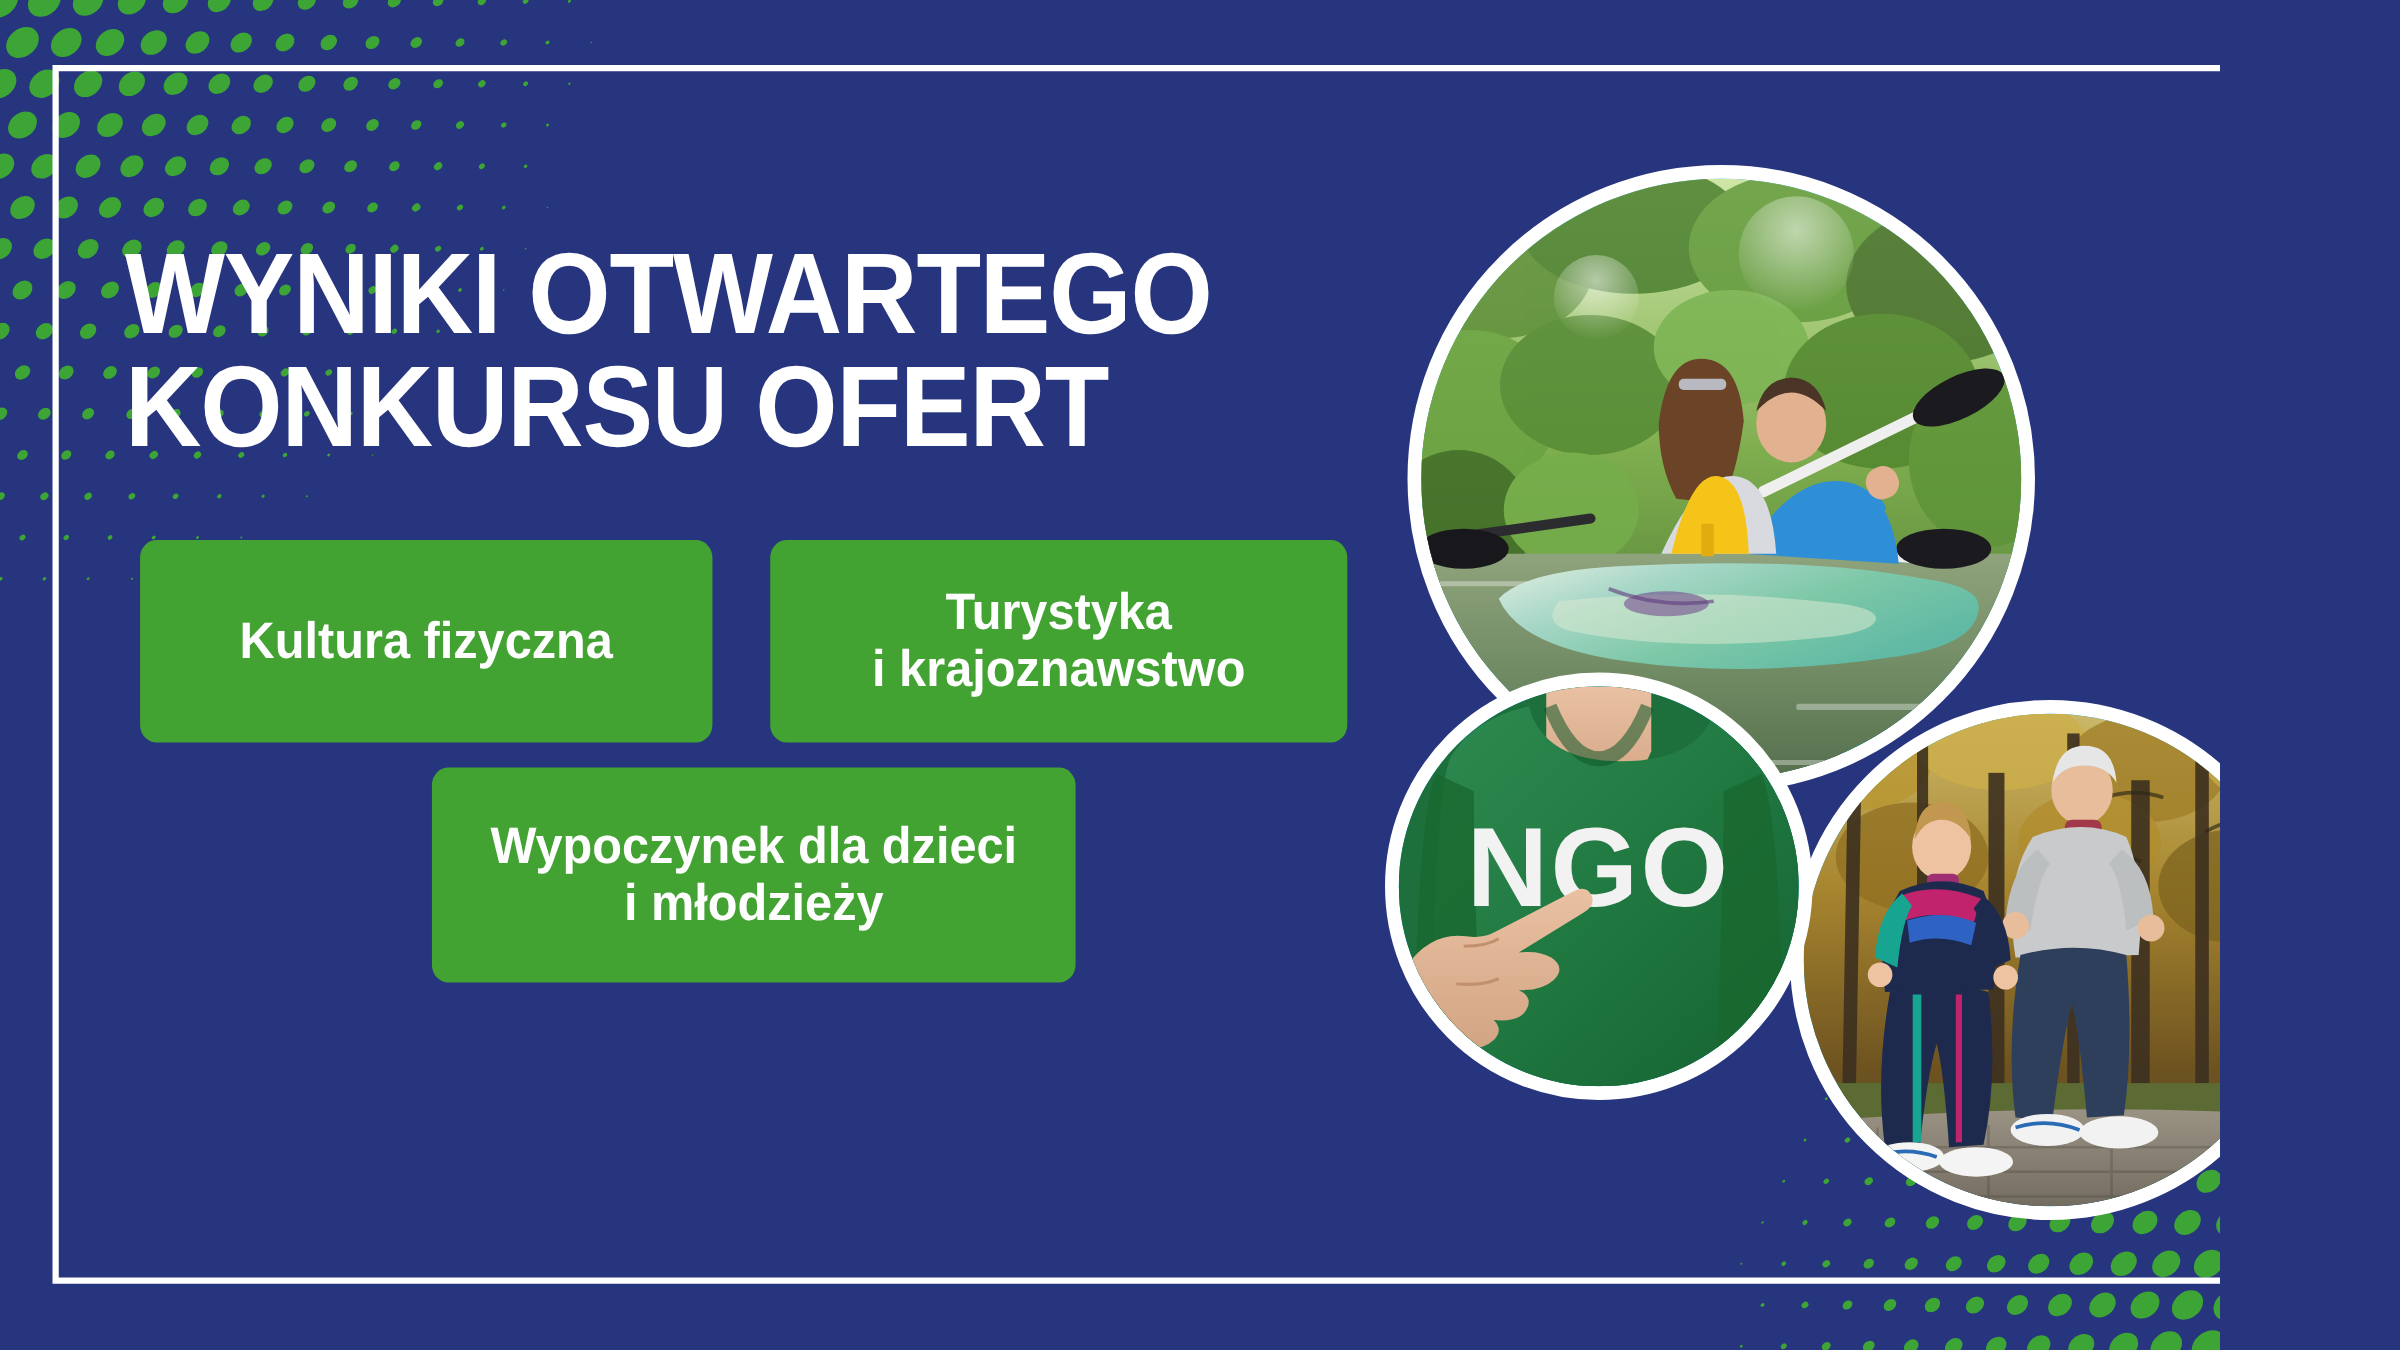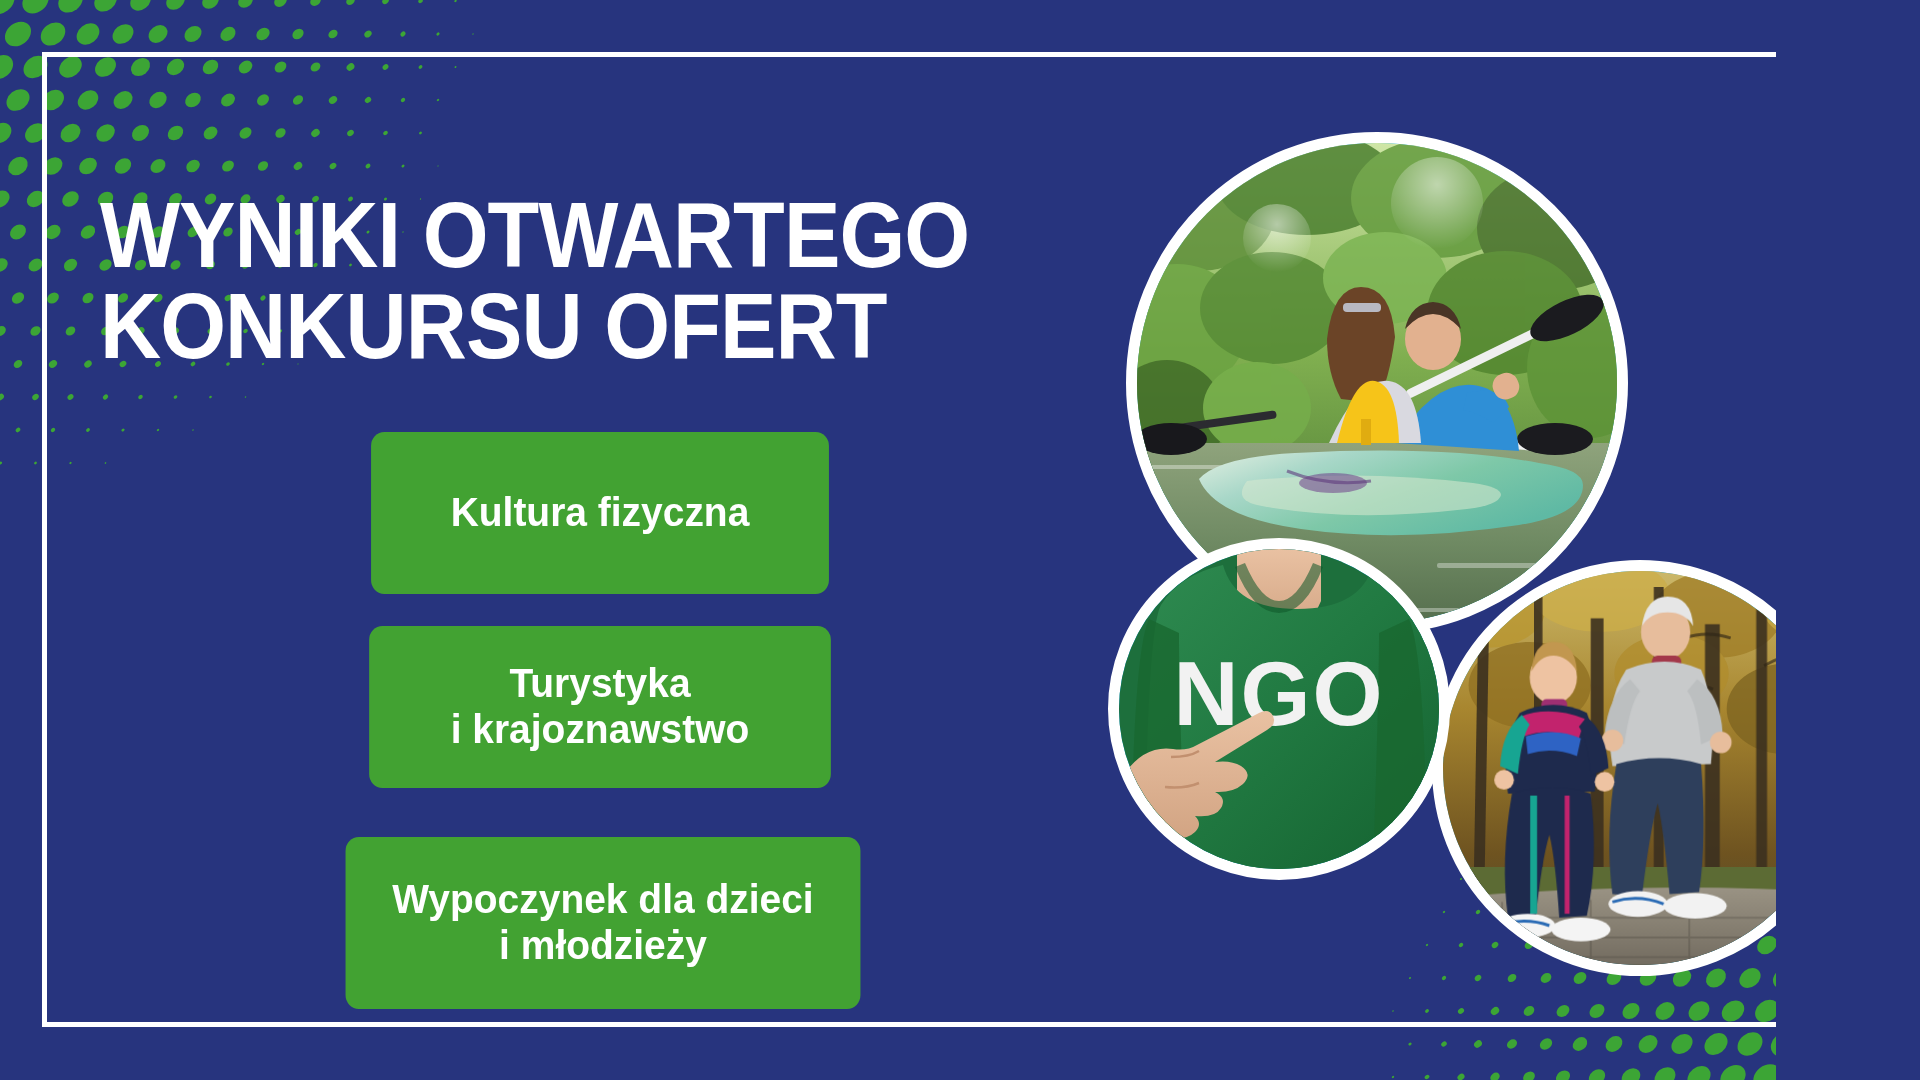--- a/index.html
+++ b/index.html
@@ -49,28 +49,27 @@
     letter-spacing:-1px;
     text-transform:uppercase;
     transform:scaleX(0.92);
     transform-origin:left center;
     white-space:pre-line;
   }
 
   
   #pill-row-1 {
     display:flex;
-    align-items:center;
-    gap:32px;
+    align-items:flex-end;
+    gap:22px;
     margin-top:60px;
-    flex-direction:column;
   }
   #pill-row-2 {
     display:flex;
-    margin-top:49px;
+    margin-top:20px;
     padding-left:232px;
   }
 
   .pill {
     background:#42A232;
     border-radius:14px;
     color:#ffffff;
     font-family:"Liberation Sans Narrow","Liberation Sans", sans-serif;
     font-weight:bold;
     font-size:41px;

